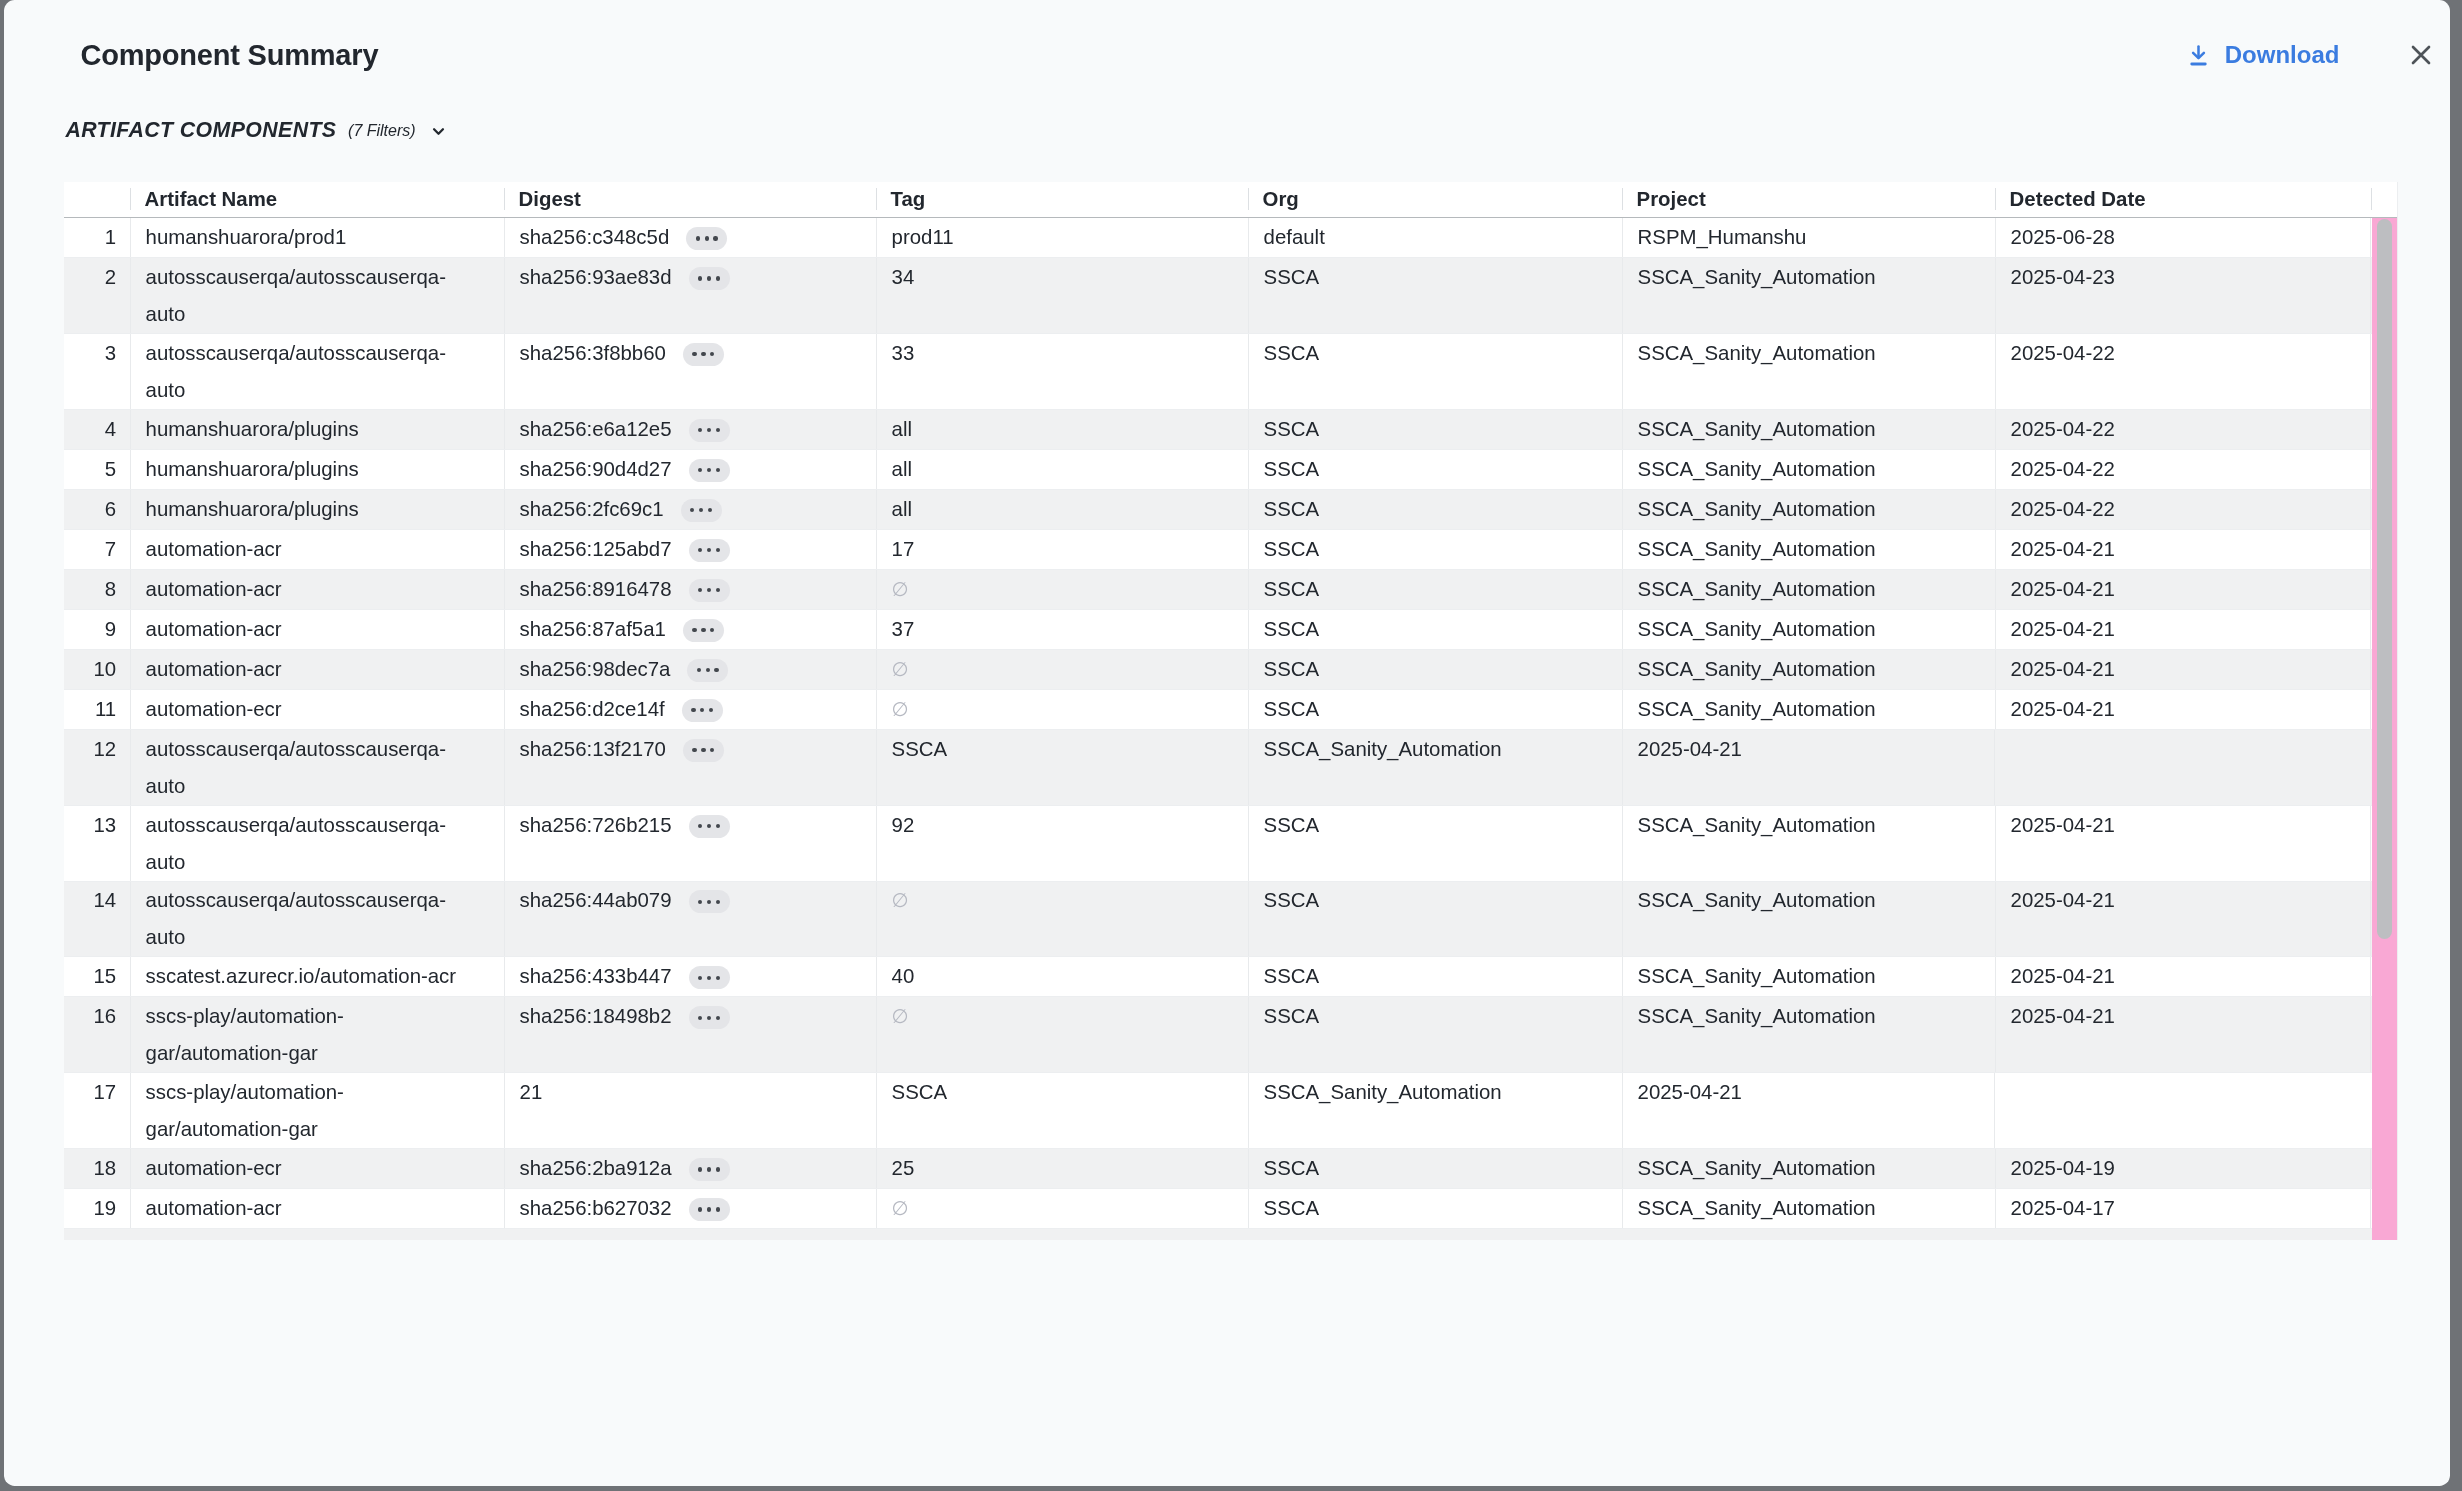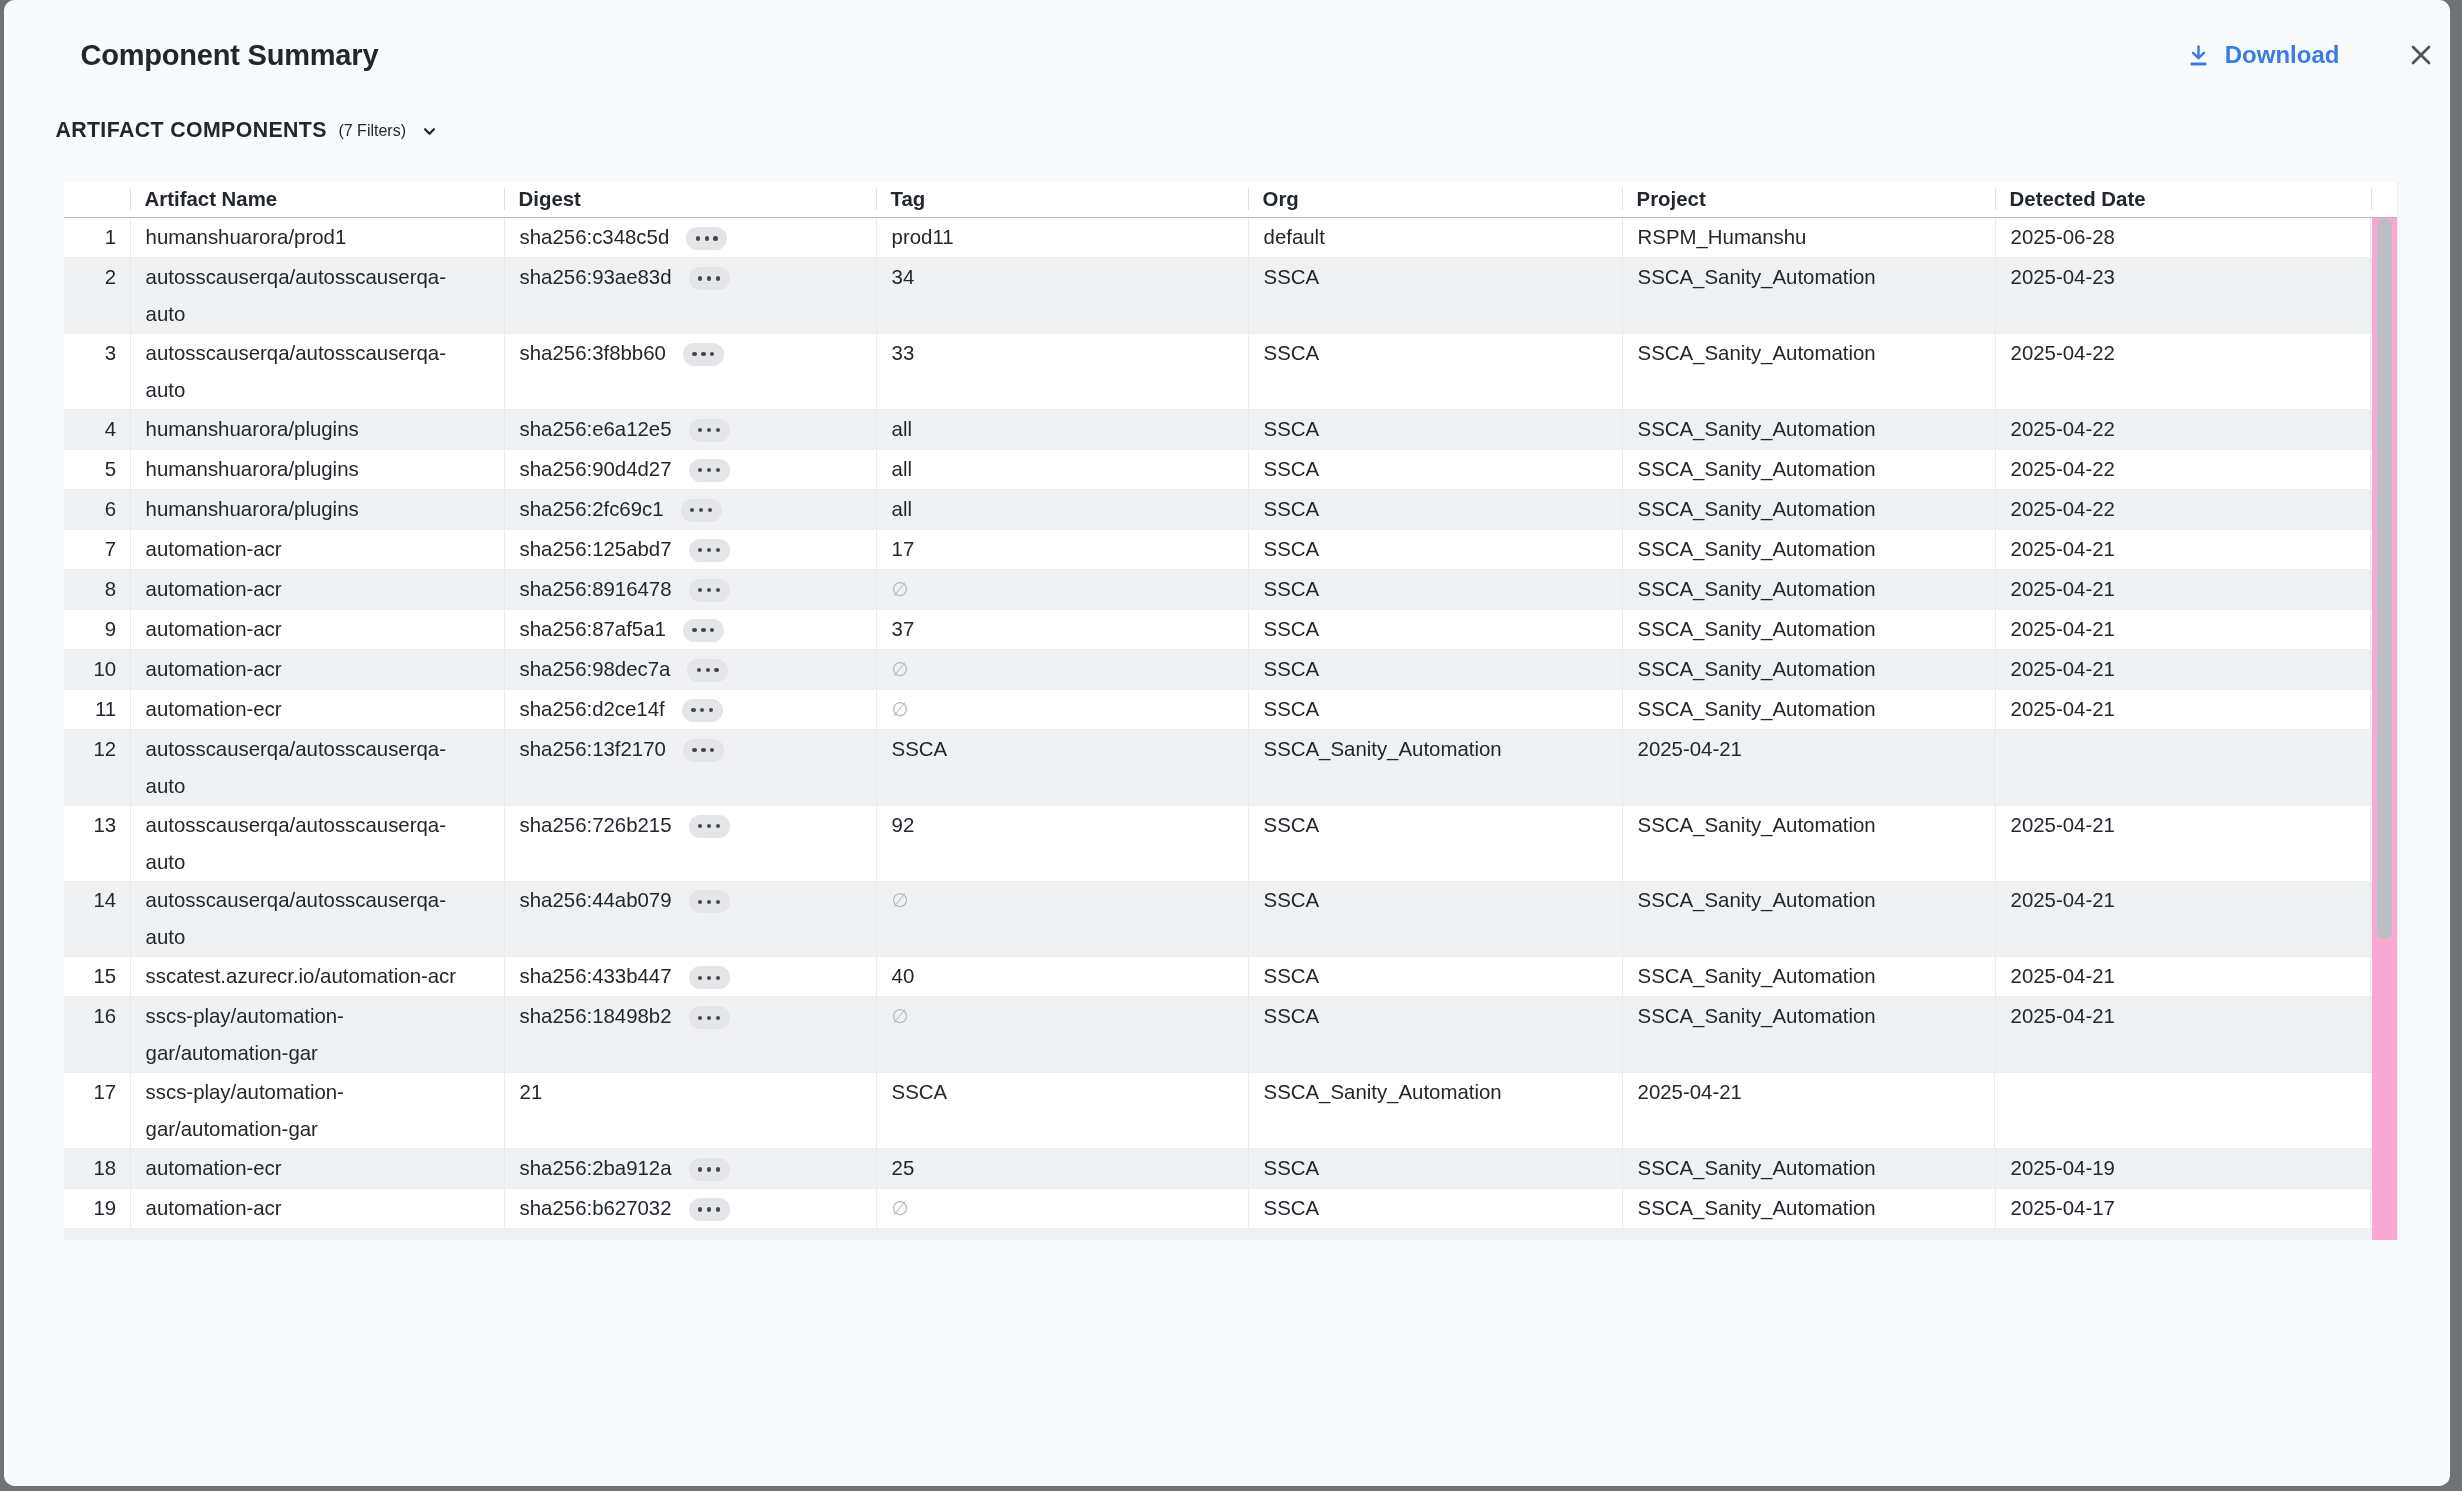--- a/index.html
+++ b/index.html
@@ -19,22 +19,22 @@
   .page-title{
     margin:0 0 0 60px;padding-top:21.3px;
     font-size:29px;font-weight:bold;color:var(--text,#22272e);letter-spacing:-0.2px;
     flex:1 1 auto;
   }
   .header-actions{display:flex;align-items:center;gap:64px;padding-right:27px;padding-top:21.3px;}
   .download-btn{display:flex;align-items:center;gap:12.4px;cursor:pointer;}
   .download-btn span{font-size:24px;font-weight:600;color:var(--accent,#3b7ce0);}
   .close-btn{width:36px;height:36px;display:flex;align-items:center;justify-content:center;cursor:pointer;}
   .section-toggle{
-    position:absolute;left:51px;top:112px;height:37px;
-    display:flex;align-items:center;gap:11.6px;cursor:pointer;
+    position:absolute;left:61px;top:112px;height:37px;
+    display:flex;align-items:center;gap:11.6px;cursor:pointer;font-style:italic;
   }
   .section-title{font-size:21.3px;font-weight:bold;letter-spacing:0.4px;color:var(--text,#22272e);}
   .section-filters{font-size:16px;color:var(--text,#22272e);}
   .section-toggle svg{margin-top:2.7px;}
 
   .table-wrap{
     position:absolute;left:60px;top:182px;width:2333px;height:1058px;
     background:#f9a8d4;overflow:hidden;border-right:0.9px solid #eceef0;
   }
   .thead{

